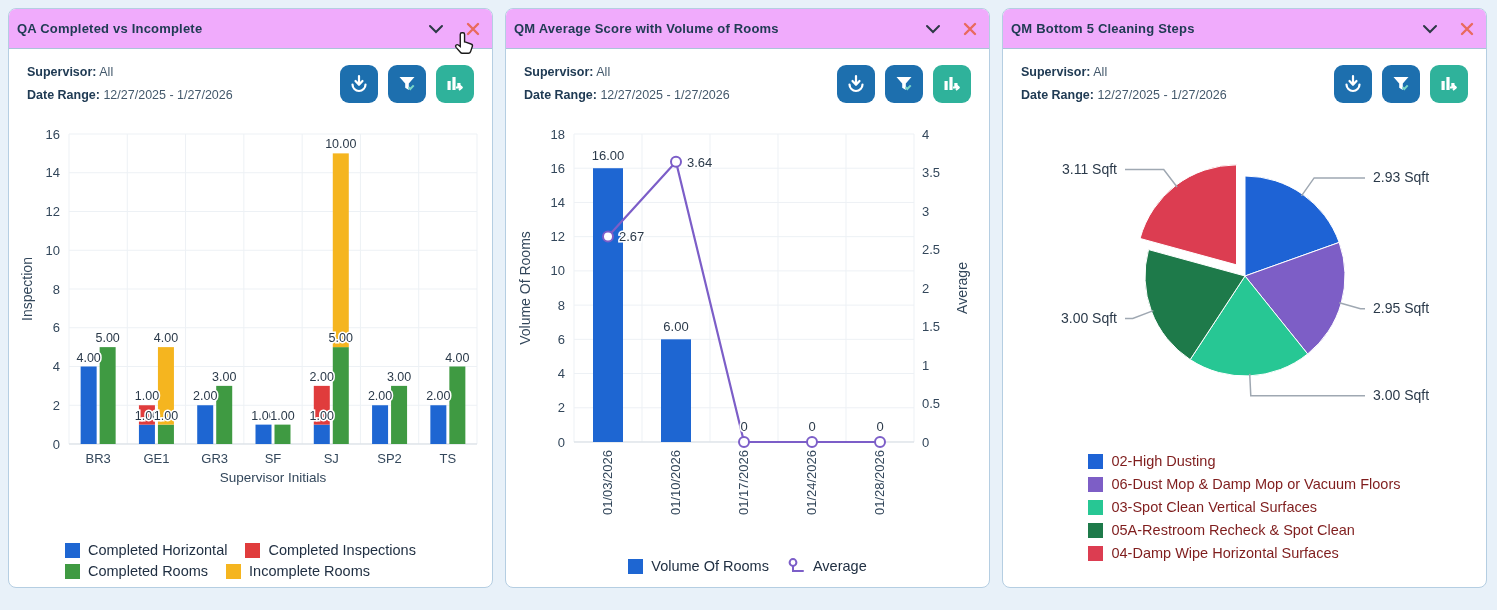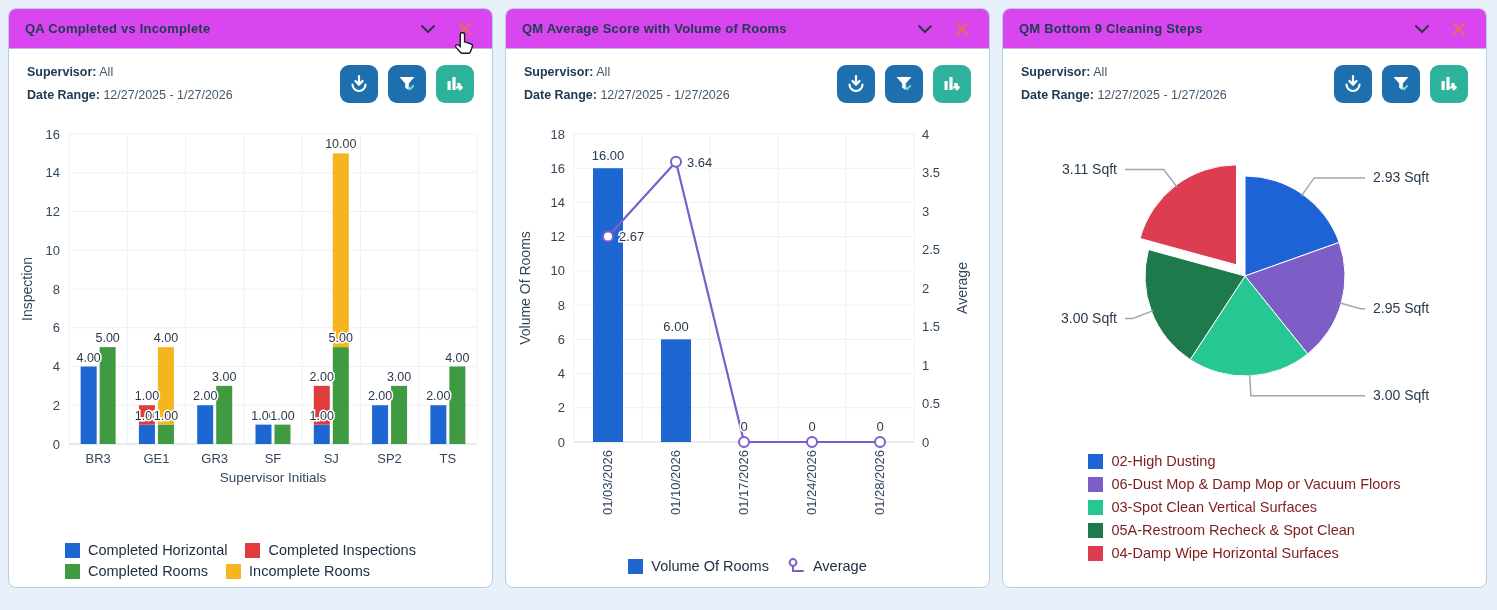--- a/index.html
+++ b/index.html
@@ -8,22 +8,22 @@
     width:1497px; height:610px; overflow:hidden; position:relative;
     background:#e8f1f9; font-family:"Liberation Sans", sans-serif; color:#203b54;
   }
   .board { display:flex; gap:12px; padding:8px; }
   .panel {
     width:485px; height:580px; background:#ffffff;
     border:1px solid #b5cee2; border-radius:8px;
     display:flex; flex-direction:column; overflow:hidden;
   }
   .panel-header {
-    height:40px; flex:0 0 40px; background:#d946ef; border-bottom:1px solid #aac3d9;
-    display:flex; align-items:center; padding:0 16px; gap:14px;
+    height:40px; flex:0 0 40px; background:#f0abfc; border-bottom:1px solid #aac3d9;
+    display:flex; align-items:center; padding:0 8px; gap:14px;
   }
   .panel-title { flex:1; font-size:13px; font-weight:bold; color:#203b54; letter-spacing:.2px; }
   .hdr-btn { background:none; border:none; padding:2px 4px; cursor:pointer; display:flex; align-items:center; }
   .info-row { display:flex; padding:12px 18px 4px 18px; }
   .info-text { flex:1; font-size:12.5px; line-height:1.8; }
   .info-text .lbl { font-weight:bold; color:#203b54; }
   .info-text .val { color:#44596c; }
   .btn-group { display:flex; gap:10px; padding-top:4px; }
   .icon-btn {
     width:38px; height:38px; border:none; border-radius:9px; cursor:pointer;
@@ -308,21 +308,21 @@
               <path d="M6 9 V14 H16" fill="none" stroke="#7c5ec8" stroke-width="2" stroke-linecap="round"></path>
             </svg>
             <span>Average</span>
           </div>
         </div>
     </div>
   </div>
 
   <div class="panel">
     <div class="panel-header">
-      <span class="panel-title">QM Bottom 9 Cleaning Steps</span>
+      <span class="panel-title">QM Bottom 5 Cleaning Steps</span>
       <button class="hdr-btn">
         <svg width="16" height="10" viewBox="0 0 16 10">
             <path d="M2 2 L8 8 L14 2" fill="none" stroke="#2c3845" stroke-width="2" stroke-linecap="round"></path>
           </svg>
       </button>
       <button class="hdr-btn">
         <svg width="14" height="14" viewBox="0 0 14 14">
             <path d="M2 2 L12 12 M12 2 L2 12" stroke="#e96a5e" stroke-width="2.4" stroke-linecap="round"></path>
           </svg>
       </button>

